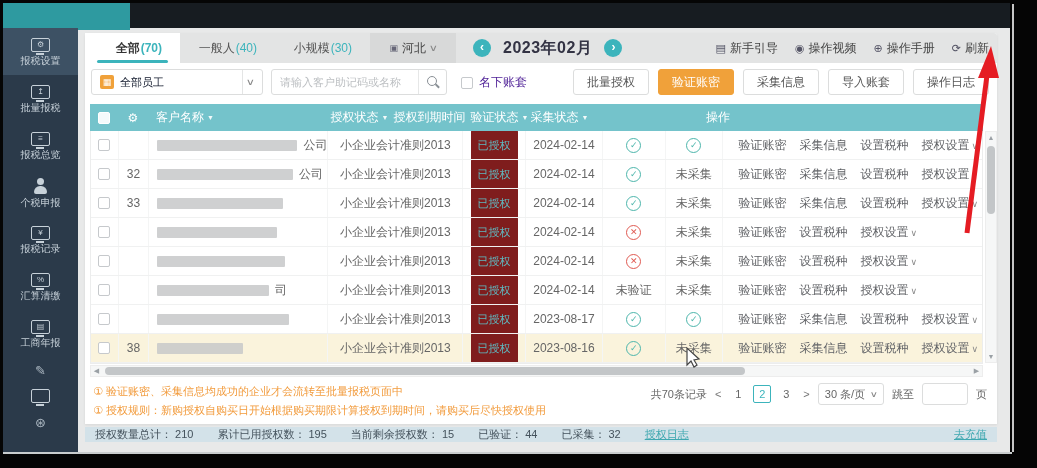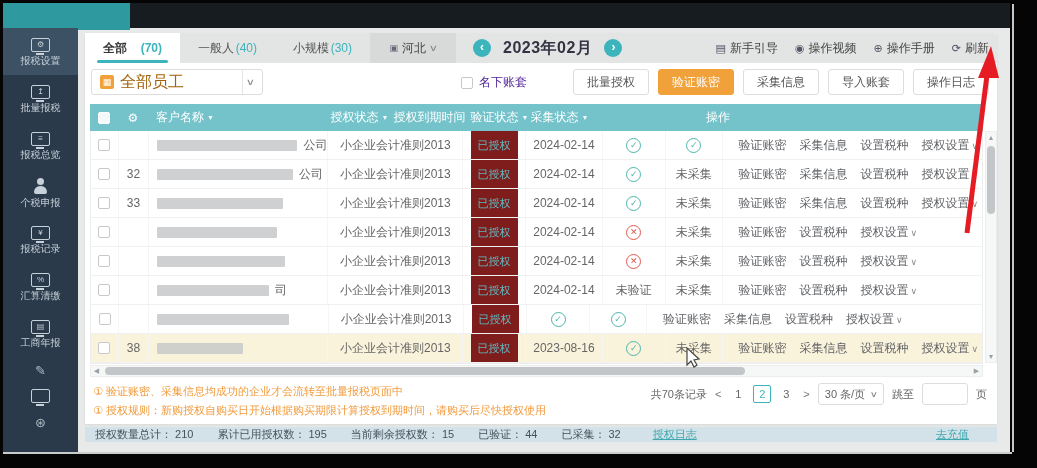--- a/index.html
+++ b/index.html
@@ -27,21 +27,21 @@
   .picon::after{content:"";position:absolute;left:1px;top:8px;width:13px;height:8px;border-radius:6px 6px 2px 2px;background:#c7d1d9}
   .side-extra{height:26px;display:flex;align-items:center;justify-content:center;color:#aebac4;font-size:13px;cursor:pointer}
 
   
   .main{position:absolute;left:75px;top:25px;width:932px;height:424px}
   .card{position:absolute;left:7px;top:5px;width:912px;height:391px;background:#fff;border-radius:3px 3px 0 0;
     box-shadow:0 1px 3px rgba(0,0,0,.08)}
 
   
   .tabbar{position:absolute;left:0;top:0;width:100%;height:30px;background:#e3e4e4;border-radius:3px 3px 0 0;display:flex;align-items:stretch}
-  .tab{min-width:95px;padding:12px 18px;display:flex;align-items:center;justify-content:space-between;font-size:12px;color:#555;
+  .tab{min-width:95px;padding:12px 18px;display:flex;align-items:center;justify-content:flex-end;font-size:12px;color:#555;
     cursor:pointer;position:relative;background:#e3e4e4}
   .tab .cnt{color:#3cb4bc;margin-left:1px}
   .tab.active{background:#fff;color:#333;font-weight:bold}
   .tab.active::after{content:"";position:absolute;left:12px;right:12px;bottom:0;height:3px;background:#3cb4bc;border-radius:2px}
   .tab-region{min-width:86px;background:#d8d9d9;display:flex;align-items:center;justify-content:center;gap:4px;
     font-size:12px;color:#444;cursor:pointer}
   .tab-region .bld{font-size:9px;color:#667}
   .chev{font-size:9px;color:#888;transform:scaleX(1.4)}
 
   .datenav{position:absolute;left:388px;top:5px;height:20px;display:flex;align-items:center;gap:12px}
@@ -51,21 +51,21 @@
 
   .helplinks{position:absolute;right:8px;top:0;height:30px;display:flex;align-items:center;gap:17px}
   .hlink{display:flex;align-items:center;gap:4px;font-size:12px;color:#444;cursor:pointer;white-space:nowrap}
   .hlink .hic{font-size:11px;color:#556}
 
   
   .filterrow{position:absolute;left:0;top:32px;width:100%;height:36px}
   .emp-select{position:absolute;left:6px;top:4px;width:172px;height:26px;border:1px solid #dcdddd;border-radius:3px;
     background:#fff;display:flex;align-items:center;padding:0 8px;gap:6px;cursor:pointer}
   .emp-ic{width:14px;height:14px;border-radius:2px;background:#f0a13a;color:#fff;font-size:9px;line-height:14px;text-align:center}
-  .emp-select .etxt{flex:1;font-size:16px;color:#a16207}
+  .emp-select .etxt{flex:1;font-size:11px;color:#0f172a}
   .emp-select .sep{width:1px;height:24px;background:#e4e5e5;margin-right:-2px}
   .searchbox{position:absolute;left:186px;top:4px;width:176px;height:26px;border:1px solid #dcdddd;border-radius:3px;
     background:#fff;display:flex;align-items:center}
   .searchbox input{flex:1;border:0;outline:0;font-size:11px;color:#333;padding:0 8px;min-width:0;background:transparent}
   .searchbox input::placeholder{color:#bcbfc2}
   .mag{width:28px;height:24px;border-left:1px solid #e6e7e7;position:relative;cursor:pointer}
   .mag::before{content:"";position:absolute;left:8px;top:6px;width:8px;height:8px;border:1.5px solid #8a9096;border-radius:50%}
   .mag::after{content:"";position:absolute;left:16px;top:15px;width:5px;height:1.5px;background:#8a9096;transform:rotate(45deg)}
   .scopebox{position:absolute;left:376px;top:9px;display:flex;align-items:center;gap:6px;cursor:pointer}
   .cbx{width:12px;height:12px;border:1px solid #c6c9cc;border-radius:2px;background:#fff}
@@ -120,22 +120,22 @@
   .pager .parr{font-size:11px;cursor:pointer;color:#777}
   .psize{border:1px solid #dcdddd;border-radius:3px;height:22px;padding:0 6px;display:flex;align-items:center;gap:6px;cursor:pointer;background:#fff}
   .psize .chev{font-size:8px}
   .jump-input{width:46px;height:22px;border:1px solid #dcdddd;border-radius:3px;background:#fff;outline:0;padding:0 4px;font-size:11px}
 
   
   .statsbar{position:absolute;left:7px;top:399px;width:912px;height:15px;background:#d3e2e9;display:flex;
     align-items:center;padding:0 10px;font-size:11px;color:#44525c}
   .statsbar .sitem{margin-right:24px;white-space:nowrap}
   .slink{color:#3fa8b0;text-decoration:underline;cursor:pointer;white-space:nowrap}
-  .slink.log{margin-left:8px}
-  .slink.recharge{margin-left:auto;margin-right:18px}
+  .slink.log{margin-left:0}
+  .slink.recharge{margin-left:auto;}
 
   
   .overlay{position:absolute;left:0;top:0;width:1037px;height:468px;pointer-events:none}
 </style>
 </head>
 <body>
 
 <div class="app">
   <div class="topband"></div>
   <div class="logo-block"></div>
@@ -228,20 +228,24 @@
           </span>
       </div>
 
       <div class="filterrow">
         <div class="emp-select">
           <span class="emp-ic">▦</span>
           <span class="etxt">全部员工</span>
           <span class="sep"></span>
           <span class="chev">∨</span>
         </div>
+        <div class="searchbox">
+          <input placeholder="请输入客户助记码或名称" style="">
+          <span class="mag"></span>
+        </div>
         <div class="scopebox">
           <span class="cbx"></span>
           <span class="stxt">名下账套</span>
         </div>
         <div class="fbtns" id="filter-buttons">
             <span class="btn">批量授权</span>
             <span class="btn primary">验证账密</span>
             <span class="btn">采集信息</span>
             <span class="btn">导入账套</span>
             <span class="btn">操作日志</span>
@@ -429,20 +433,21 @@
                 <span class="cbx"></span>
               </span>
               <span class="td col-1"></span>
               <span class="td col-2">
                 <span class="mask" style="width: 132px;"></span>
               </span>
               <span class="td col-3">小企业会计准则2013</span>
               <span class="td col-4">
                 <span class="badge">已授权</span>
               </span>
+              <span class="td col-5">2023-08-17</span>
               <span class="td col-6">
                 <span class="stat-ic stat-ok">✓</span>
               </span>
               <span class="td col-7">
                 <span class="stat-ic stat-ok">✓</span>
               </span>
               <span class="td col-8">
                 <span class="oplink">验证账密</span>
                 <span class="oplink">采集信息</span>
                 <span class="oplink">设置税种</span>

